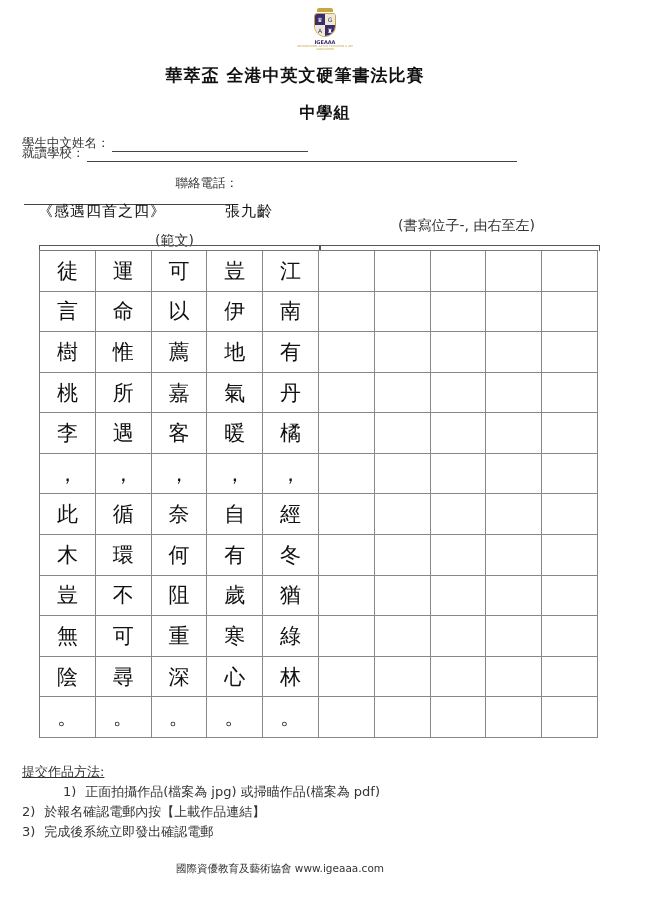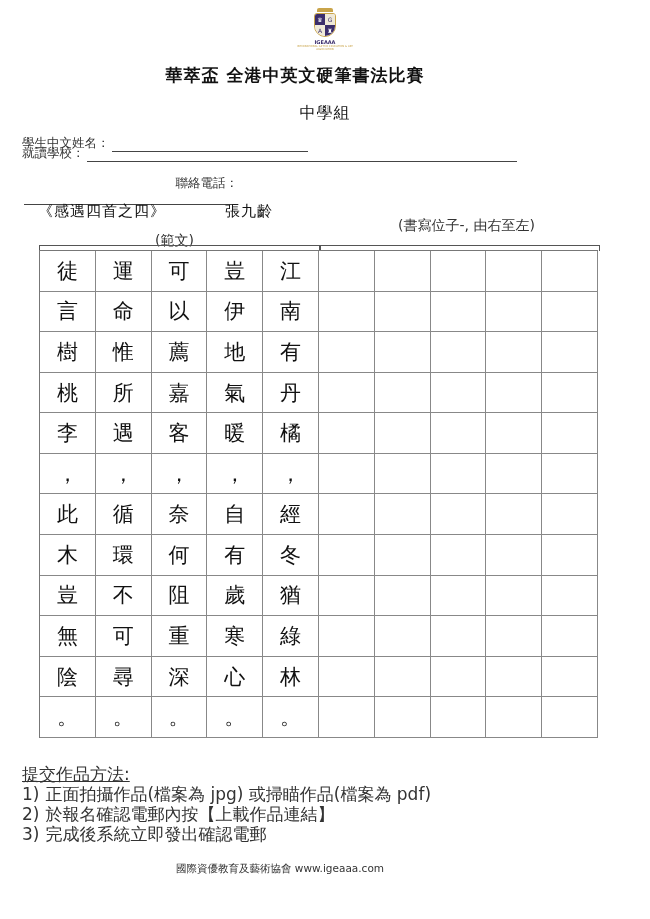--- a/index.html
+++ b/index.html
@@ -14,41 +14,41 @@
                font-family: "DejaVu Sans", sans-serif; }
   .q.dark { background: #3b2d6b; color: #fff; }
   .q.light { background: #efe9d8; color: #3b2d6b; }
   .crown { width: 16px; height: 4px; background: #c9a44a; border-radius: 2px 2px 0 0; margin-bottom: 1px; }
   .logo-name { font-family: "DejaVu Sans", sans-serif; font-size: 5px; font-weight: bold; color: #3b2d6b; margin-top: 2px; }
   .logo-sub { font-family: "DejaVu Sans", sans-serif; font-size: 2.6px; color: #c9a44a; text-align: center; line-height: 3px; width: 60px; }
 
   .title { position: absolute; left: 0; width: 590px; text-align: center; top: 64px;
            font-size: 17px; font-weight: bold; letter-spacing: 1px; }
   .subtitle { position: absolute; left: 0; width: 650px; text-align: center; top: 103px;
-              font-size: 16px; font-weight: normal; letter-spacing: 1px; }
+              font-size: 16px; font-weight: bold; letter-spacing: 1px; }
 
   .field { position: absolute; left: 22px; font-size: 12.5px; color: #333; display: flex; align-items: flex-end;
            font-family: "DejaVu Sans", sans-serif; }
   .field .line { border-bottom: 1.5px solid #444; height: 12px; margin-left: 2px; }
 
   .poem-title { position: absolute; left: 38px; top: 202px; font-size: 15px; letter-spacing: 1px; text-align: center; }
   .poem-author { position: absolute; left: 225px; top: 202px; font-size: 15px; letter-spacing: 1px; }
 
   .bracket-label { position: absolute; font-size: 14px; color: #333; font-family: "DejaVu Sans", sans-serif; }
   .bracket { position: absolute; top: 245px; height: 6px; border-top: 1.5px solid #555;
              border-left: 1.5px solid #555; border-right: 1.5px solid #555; box-sizing: border-box; }
 
   .grid { position: absolute; left: 39px; top: 250px; width: 559px; height: 488px;
           display: grid; grid-template-columns: repeat(10, 1fr); grid-template-rows: repeat(12, 1fr);
           border-left: 1.5px solid #777; border-top: 1.5px solid #777; box-sizing: border-box; }
   .cell { border-right: 1.5px solid #888; border-bottom: 1.5px solid #888;
           display: flex; align-items: center; justify-content: center;
           font-size: 21px; font-family: "DejaVu Serif", serif; color: #111; }
 
-  .instr { position: absolute; left: 22px; font-size: 17px; color: #333; font-family: "DejaVu Sans", sans-serif; }
+  .instr { position: absolute; left: 22px; font-size: 13px; color: #333; font-family: "DejaVu Sans", sans-serif; }
   .instr-heading { text-decoration: underline; }
   .instr .num { display: inline-block; width: 18px; }
 
   .footer { position: absolute; left: 0; width: 560px; text-align: center; top: 862px;
             font-size: 10.5px; color: #333; font-family: "DejaVu Sans", sans-serif; }
 </style>
 </head>
 <body>
 
 <div class="logo">
@@ -204,21 +204,21 @@
     <div class="cell">。</div>
     <div class="cell">。</div>
     <div class="cell"></div>
     <div class="cell"></div>
     <div class="cell"></div>
     <div class="cell"></div>
     <div class="cell"></div>
   </div>
 
 <div class="instr instr-heading" style="top:763px;">提交作品方法:</div>
-<div class="instr" style="top:783px;">
+<div class="instr" style="top:783px;margin-left:41px;">
   <span class="num">1)</span>
   <span>正面拍攝作品(檔案為 jpg)  或掃瞄作品(檔案為 pdf)</span>
 </div>
 <div class="instr" style="top:803px;">
   <span class="num">2)</span>
   <span>於報名確認電郵內按【上載作品連結】</span>
 </div>
 <div class="instr" style="top:823px;">
   <span class="num">3)</span>
   <span>完成後系統立即發出確認電郵</span>

